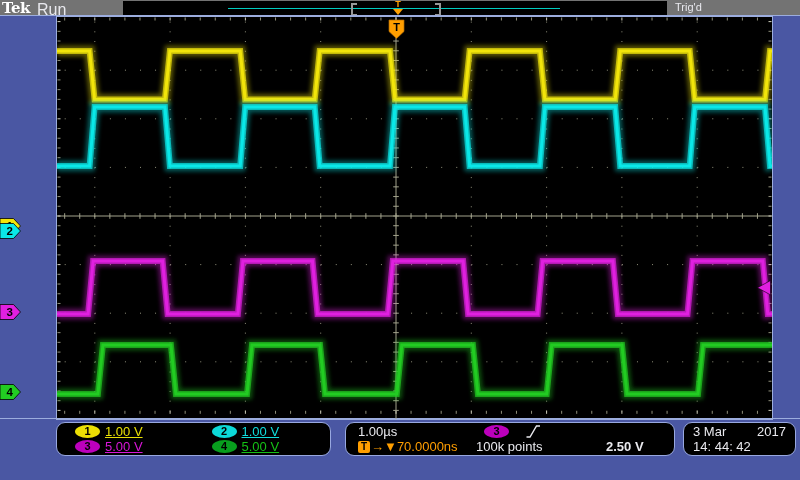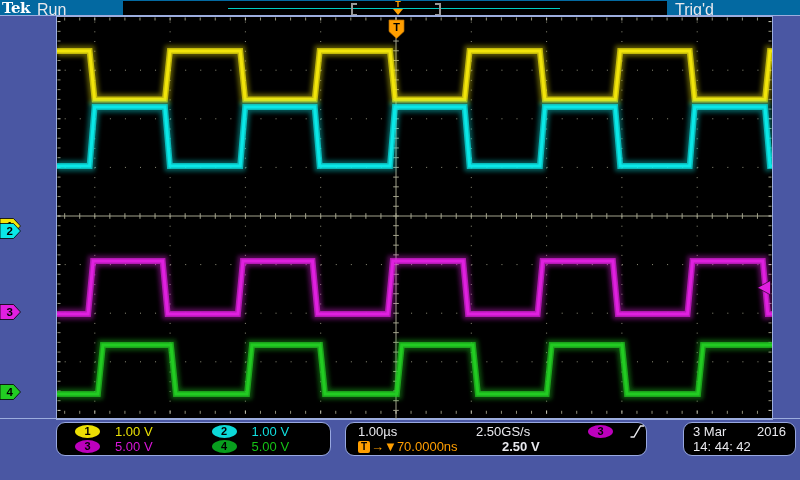--- a/index.html
+++ b/index.html
@@ -1,23 +1,23 @@
 <!DOCTYPE html>
 <html><head>
 <meta charset="utf-8">
 <style>
   html,body{margin:0;padding:0;background:#222;}
   .stage{position:relative;width:800px;height:480px;background:#4a57a3;overflow:hidden;
          font-family:"Liberation Sans","DejaVu Sans",sans-serif;-webkit-font-smoothing:none;}
   
-  .topbar{position:absolute;left:0;top:0;width:800px;height:16px;background:#0369a1;}
+  .topbar{position:absolute;left:0;top:0;width:800px;height:16px;background:#737373;}
   .tek-logo{position:absolute;left:2px;top:-1px;color:#ffffff;font-family:"DejaVu Serif",serif;
             font-weight:bold;font-size:15px;letter-spacing:-0.5px;}
   .acq-status{position:absolute;left:37px;top:1px;color:#e9e9ee;font-size:16px;}
-  .trig-status{position:absolute;left:675px;top:1px;color:#e9e9ee;font-size:16px;}
+  .trig-status{position:absolute;left:675px;top:1px;color:#e9e9ee;font-size:11px;}
   .preview-bar{position:absolute;left:123px;top:1px;width:544px;height:14px;background:#000;}
   .record-line{position:absolute;left:105px;top:7px;width:332px;height:1px;background:#00ccc0;}
   .bk{position:absolute;top:2px;width:4px;height:9px;border:2px solid #9a9a9a;box-sizing:content-box;}
   .bk-l{left:228px;border-right:none;}
   .bk-r{left:312px;border-left:none;}
   .t-ind{position:absolute;left:269px;top:-1px;width:12px;text-align:center;}
   .t-ind .tl{display:block;color:#ffa000;font-size:9px;font-weight:bold;line-height:9px;}
   .t-ind .tri{display:block;margin:0 auto;width:0;height:0;
               border-left:5px solid transparent;border-right:5px solid transparent;
               border-top:6px solid #ffa000;}
@@ -28,24 +28,24 @@
   svg.overlay{position:absolute;left:0;top:0;pointer-events:none;}
   
   .box{position:absolute;top:422px;height:34px;background:#000;border:1px solid #98a8e0;
        border-radius:9px;box-sizing:border-box;color:#e9e9ee;font-size:13px;
        display:flex;flex-direction:column;justify-content:space-evenly;}
   .r{display:flex;align-items:center;height:15px;}
   .box-ch{left:56px;width:275px;}
   .box-ch .cell{display:flex;align-items:center;width:50%;padding-left:18px;box-sizing:border-box;}
   .badge{display:inline-flex;align-items:center;justify-content:center;width:25px;height:13px;
          border-radius:50%;color:#000;font-weight:bold;font-size:11px;line-height:13px;flex:0 0 25px;}
-  .cell .val{margin-left:15px;}
+  .cell .val{margin-left:5px;text-decoration:underline;}
   .c1{color:#e8e005;} .c2{color:#10dede;} .c3{color:#d916d9;} .c4{color:#15c115;}
   .orange{color:#ff9e00;}
-  .box-horiz{left:345px;width:302px;padding-left:12px;}
+  .box-horiz{left:345px;width:330px;padding-left:12px;}
   .box-horiz .r{display:grid;grid-template-columns:118px 104px auto;align-items:center;width:100%;}
   .tcol{display:flex;align-items:center;}
   .t-badge{display:inline-flex;align-items:center;justify-content:center;width:12px;height:12px;
            background:#ff9e00;border-radius:2px;color:#000;font-weight:bold;font-size:10px;margin-right:1px;}
   .slope-wrap{display:flex;align-items:center;padding-left:8px;}
   .pad3{padding-left:26px;font-weight:bold;}
   .box-dt{left:683px;width:113px;padding:0 9px;}
   .box-dt .r{justify-content:space-between;}
 </style>
 </head>
@@ -429,41 +429,41 @@
       <span class="cell">
         <span class="badge" style="background: rgb(8, 158, 30);">4</span>
         <span class="val c4">5.00 V</span>
       </span>
     </div>
   </div>
 
   <div class="box box-horiz">
     <div class="r">
       <span>1.00µs</span>
-      <span>2.50GS/s</span>
       <span class="slope-wrap">
         <span class="badge" style="background: rgb(188, 0, 188);">3</span>
         <svg width="17" height="15" viewBox="0 0 17 15" style="margin-left:16px">
           <path d="M1.5 13 H5 L11.5 2 H15" stroke="#e9e9ee" stroke-width="1.4" fill="none"></path>
         </svg>
       </span>
     </div>
     <div class="r">
       <span class="tcol">
         <span class="t-badge">T</span>
         <span class="orange">→▼</span>
         <span class="orange">70.0000ns</span>
       </span>
+      <span>100k points</span>
       <span class="pad3">2.50 V</span>
     </div>
   </div>
 
   <div class="box box-dt">
     <div class="r">
       <span>3 Mar</span>
-      <span>2016</span>
+      <span>2017</span>
     </div>
     <div class="r">
       <span>14: 44: 42</span>
     </div>
   </div>
 
 </div>
 
 </body></html>

